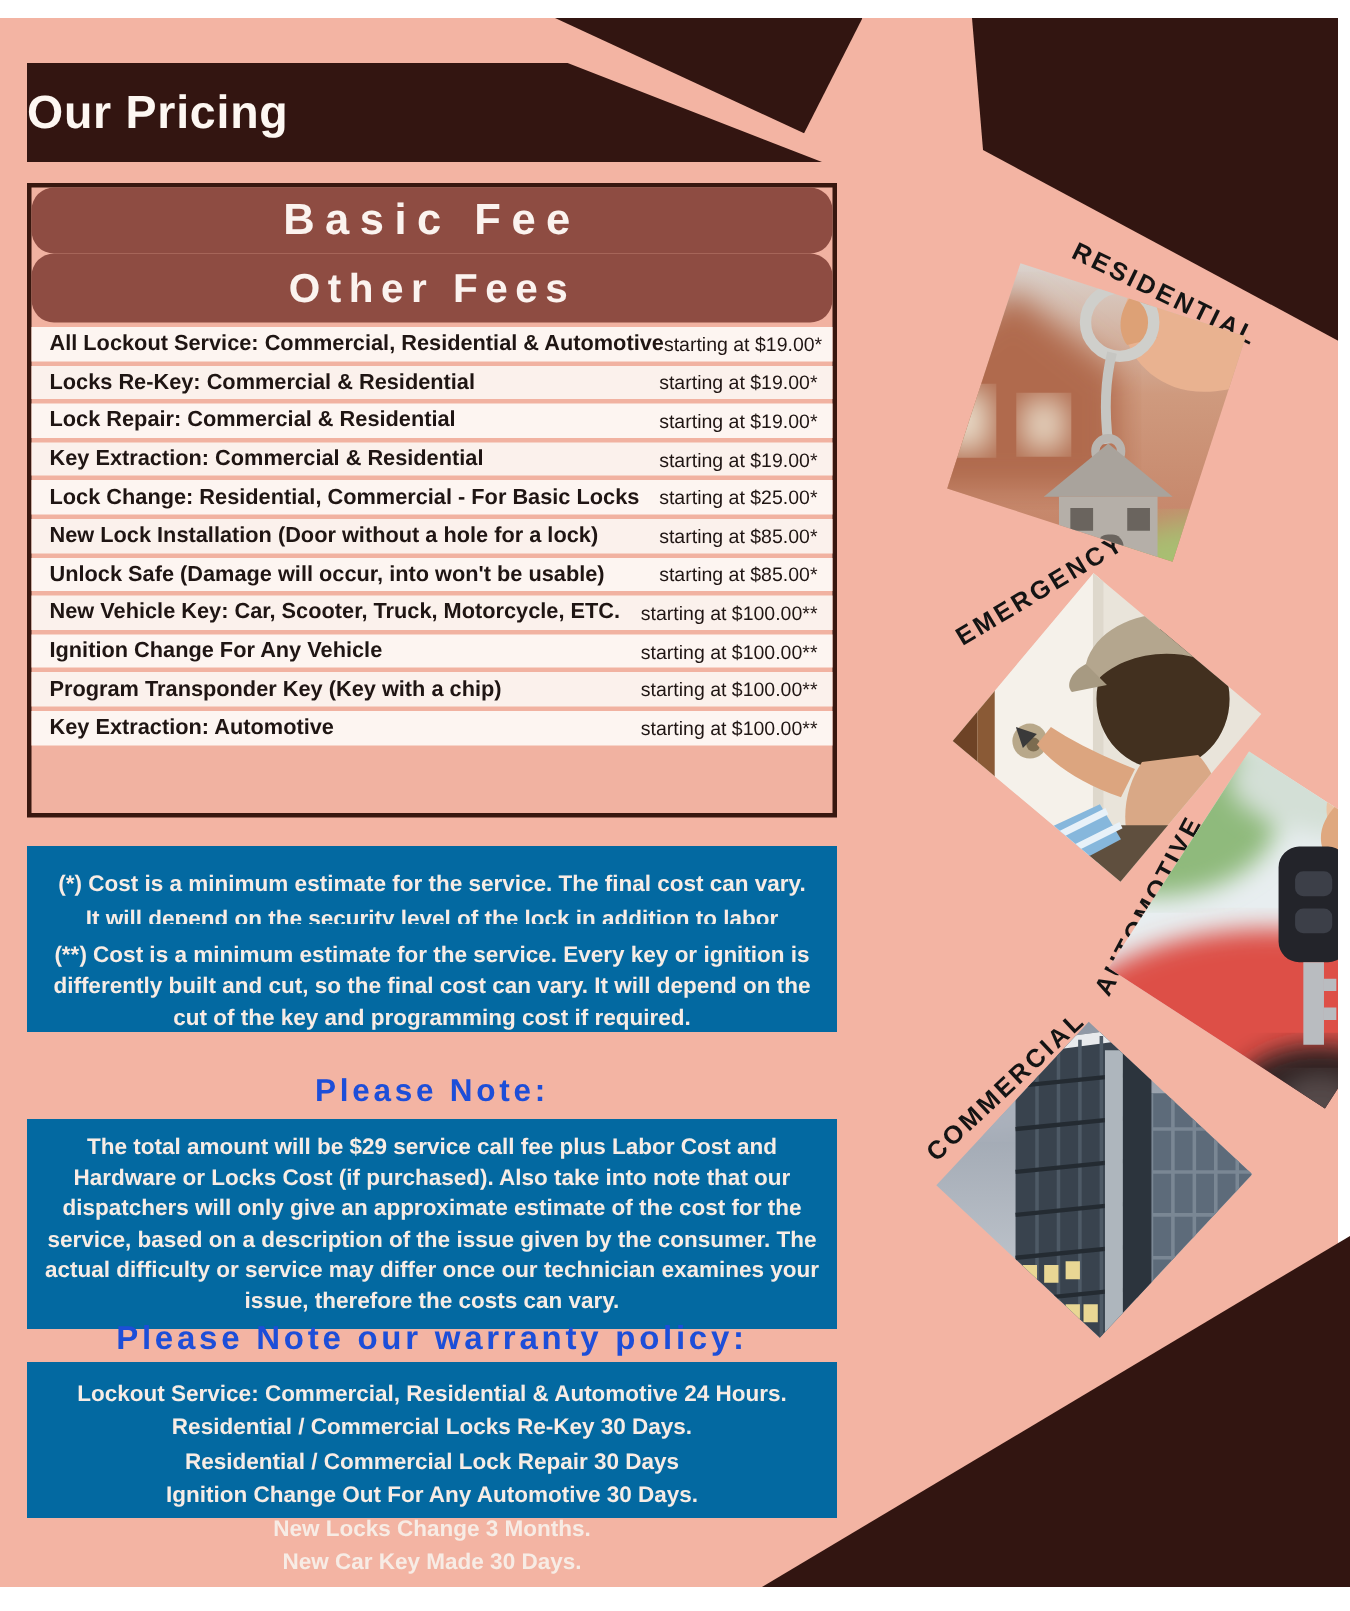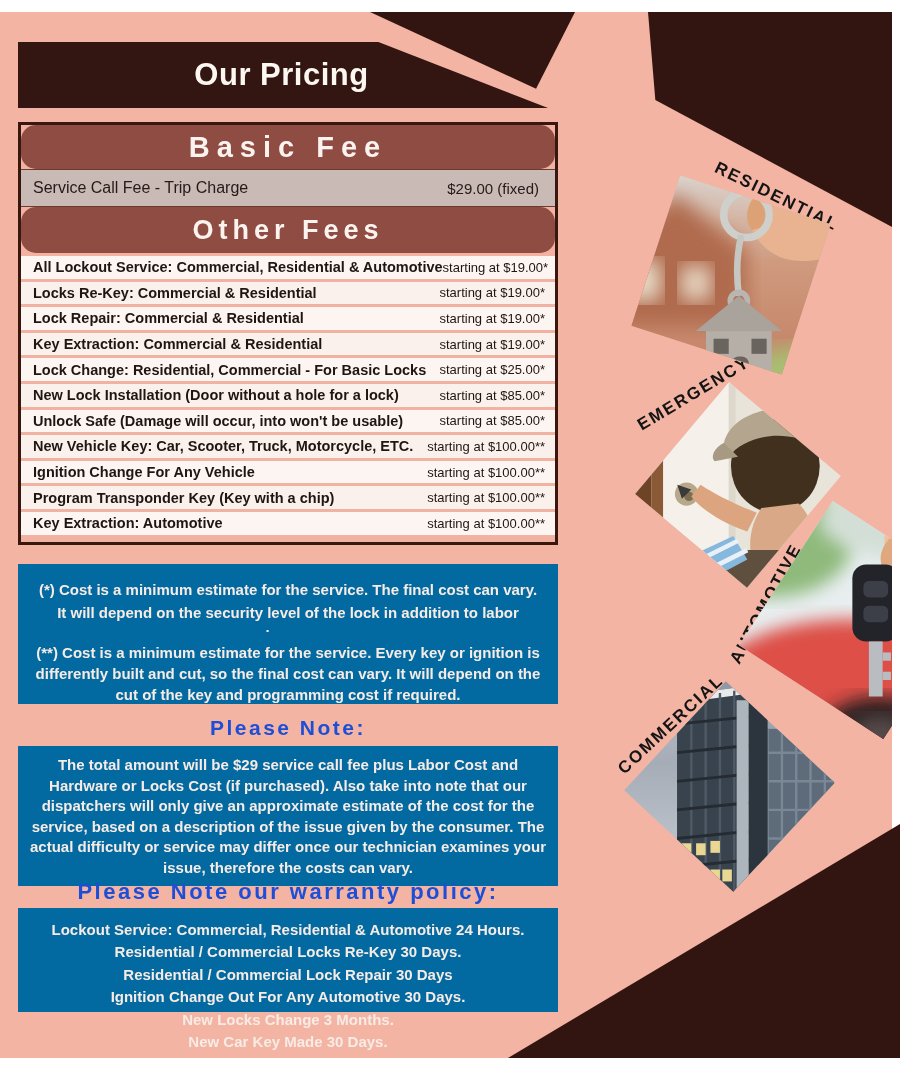--- a/index.html
+++ b/index.html
@@ -9,42 +9,42 @@
   .shape{position:absolute;background:#321511;z-index:2;}
   .top-wedge{left:370px;top:12px;width:205px;height:80px;
              clip-path:polygon(0 0,100% 0,81% 96%);}
   .tr-block{left:648px;top:12px;width:245px;height:220px;
             clip-path:polygon(0 0,100% 0,100% 98%,3% 40%);}
   .br-triangle{left:508px;top:824px;width:392px;height:234px;z-index:6;
             clip-path:polygon(100% 0,100% 100%,0 100%);}
   
   .banner{position:absolute;left:18px;top:42px;width:530px;height:66px;background:#331511;z-index:3;
           clip-path:polygon(0 0,68% 0,100% 100%,0 100%);
-          display:flex;align-items:center;justify-content:center;padding-right:34px;box-sizing:border-box;padding-left:31px;}
+          display:flex;align-items:center;padding-right:34px;box-sizing:border-box;}
   .banner span{color:#fdf7f2;font-size:31px;font-weight:bold;letter-spacing:.5px;}
   
   .panel{position:absolute;left:18px;top:122px;width:540px;height:423px;box-sizing:border-box;
          border:3px solid #38170f;background:#f1b2a1;z-index:3;}
   .hdr{color:#fbf3ef;font-weight:bold;text-align:center;background:#8e4c42;border-radius:15px;}
   .hdr.basic{height:44px;line-height:44px;font-size:29px;letter-spacing:7px;}
   .hdr.other{height:46px;line-height:46px;font-size:27px;letter-spacing:5px;}
   .service-row{height:38px;background:#c9bab6;display:flex;align-items:center;justify-content:space-between;
                border-top:1px solid #6b3a31;border-bottom:1px solid #6b3a31;box-sizing:border-box;}
   .svc-label{font-size:16px;color:#241a17;padding-left:12px;}
   .svc-price{font-size:15px;color:#241a17;padding-right:16px;}
   .rows{display:flex;flex-direction:column;gap:3px;padding:3px 0;}
   .fee-row{height:22.6px;background:#fdf5f1;display:flex;align-items:center;justify-content:space-between;}
   .fee-row:nth-child(even){background:#fbf1ec;}
   .fee-label{font-size:14.5px;color:#1f1513;padding-left:12px;white-space:nowrap;font-weight:bold;}
   .fee-price{font-size:13px;color:#1f1513;padding-right:10px;white-space:nowrap;}
   
   .note{position:absolute;left:18px;width:540px;background:#0369a1;color:#f7ece5;font-weight:bold;
         text-align:center;box-sizing:border-box;z-index:3;}
   .n1{top:564px;height:74px;padding:14px 16px;font-size:15px;line-height:23px;}
-  .n2{top:632px;height:72px;padding:10px 6px;font-size:15px;line-height:21px;}
+  .n2{top:616px;height:72px;padding:10px 6px;font-size:15px;line-height:21px;}
   .n3{top:746px;height:140px;padding:9px 4px;font-size:15px;line-height:20.5px;}
   .n4{top:908px;height:104px;padding:11px 10px;font-size:15px;line-height:22.4px;}
   .red-heading{position:absolute;left:18px;width:540px;text-align:center;color:#1d4ed8;font-weight:bold;
                letter-spacing:2.5px;z-index:3;}
   .h1{top:716px;font-size:21px;}
   .h2{top:879px;font-size:22px;}
   .wline{white-space:nowrap;}
   
   .photo{position:absolute;overflow:hidden;z-index:4;}
   .photo-inner{position:absolute;left:-30%;top:-30%;width:160%;height:160%;}
@@ -78,24 +78,20 @@
   <div class="shape top-wedge"></div>
   <div class="shape tr-block"></div>
   <div class="shape br-triangle"></div>
 
   <div class="banner">
     <span>Our Pricing</span>
   </div>
 
   <div class="panel">
     <div class="hdr basic">Basic Fee</div>
-    <div class="service-row">
-      <span class="svc-label">Service Call Fee - Trip Charge</span>
-      <span class="svc-price">$29.00 (fixed)</span>
-    </div>
     <div class="hdr other">Other Fees</div>
     <div class="rows">
       <div class="fee-row">
           <span class="fee-label">All Lockout Service: Commercial, Residential &amp; Automotive</span>
           <span class="fee-price">starting at $19.00*</span>
         </div>
       <div class="fee-row">
           <span class="fee-label">Locks Re-Key: Commercial &amp; Residential</span>
           <span class="fee-price">starting at $19.00*</span>
         </div>

